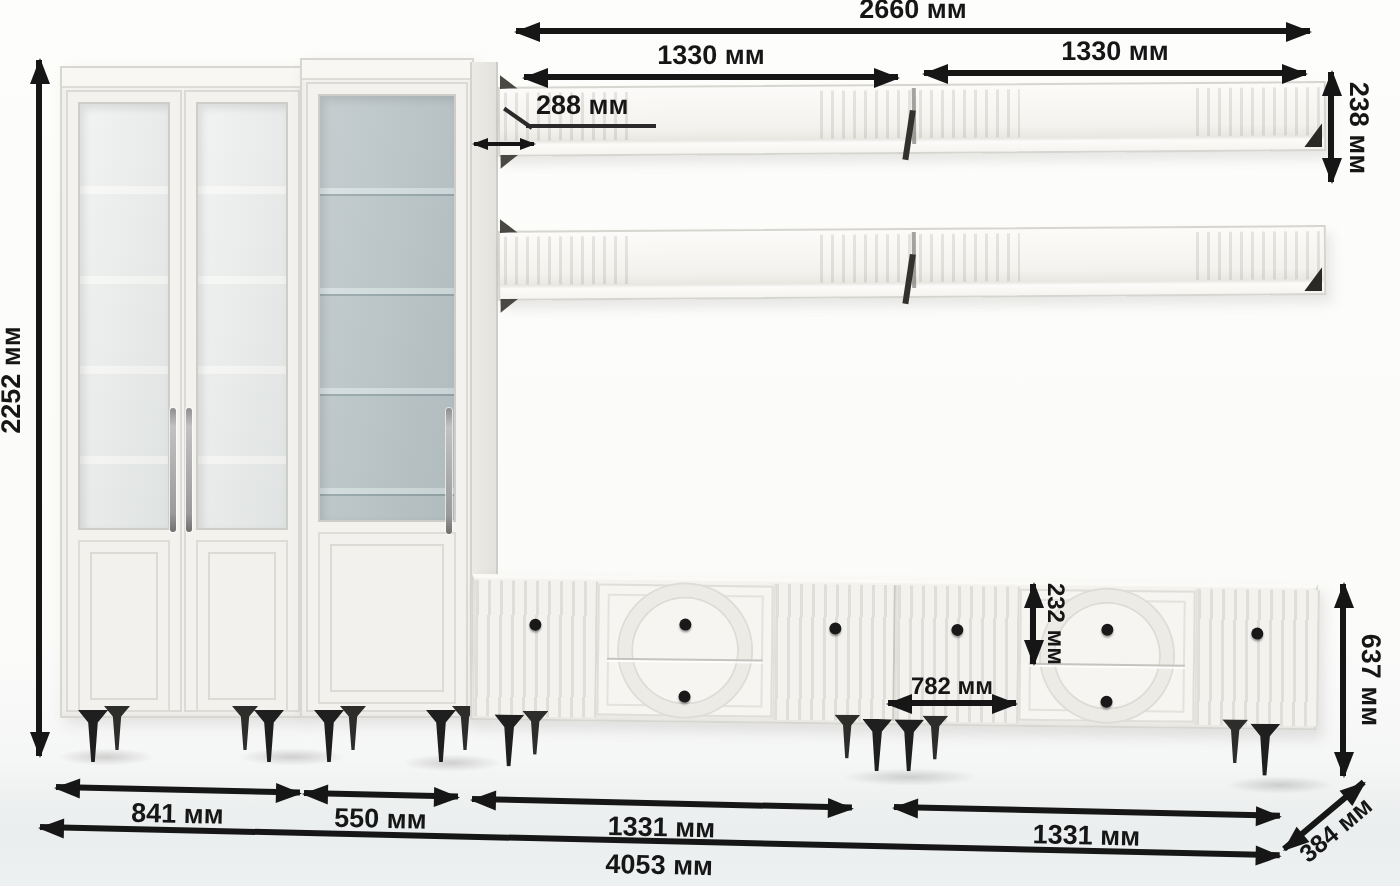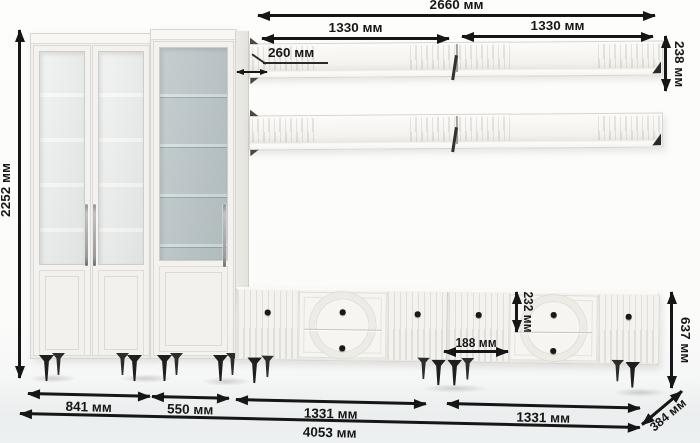--- a/index.html
+++ b/index.html
@@ -210,34 +210,34 @@
   <div class="dim-h" style="left:262px;top:37px;width:187px;">
     <span class="dim-label above">1330 мм</span>
   </div>
   <div class="dim-h" style="left:462px;top:35px;width:191px;">
     <span class="dim-label above">1330 мм</span>
   </div>
   <div class="dim-v" style="left:664px;top:36px;height:55px;">
     <span class="dim-label vlabel">238 мм</span>
   </div>
 
-  <span class="dim-label" style="left:268px;top:45px;z-index:10;">260 мм</span>
+  <span class="dim-label" style="left:268px;top:45px;z-index:10;">288 мм</span>
   <div class="leader" style="left:263px;top:62px;width:65px;"></div>
   <div class="leader" style="left:249px;top:63px;width:17px;transform:rotate(35deg);transform-origin:right center;"></div>
   <div class="dim-h small" style="left:237px;top:71px;width:30px;"></div>
 
   <div class="dim-v" style="left:18px;top:30px;height:348px;">
     <span class="dim-label vlabel-up">2252 мм</span>
   </div>
 
   <div class="dim-v" style="left:515px;top:292px;height:40px;">
     <span class="dim-label vlabel" style="font-size:12px;left:6px;">232 мм</span>
   </div>
   <div class="dim-h" style="left:444px;top:350px;width:64px;">
-    <span class="dim-label above" style="font-size:12px;bottom:3px;">188 мм</span>
+    <span class="dim-label above" style="font-size:12px;bottom:3px;">782 мм</span>
   </div>
   <div class="dim-v" style="left:670px;top:292px;height:96px;">
     <span class="dim-label vlabel">637 мм</span>
   </div>
   <div class="dim-h" style="left:642px;top:423px;width:52px;transform:rotate(-40deg);transform-origin:left center;">
     <span class="dim-label below" style="font-size:12.5px;top:4px;">384 мм</span>
   </div>
 
   <div class="dim-h" style="left:28px;top:392px;width:122px;transform:rotate(1.3deg);transform-origin:left center;">
     <span class="dim-label below">841 мм</span>

